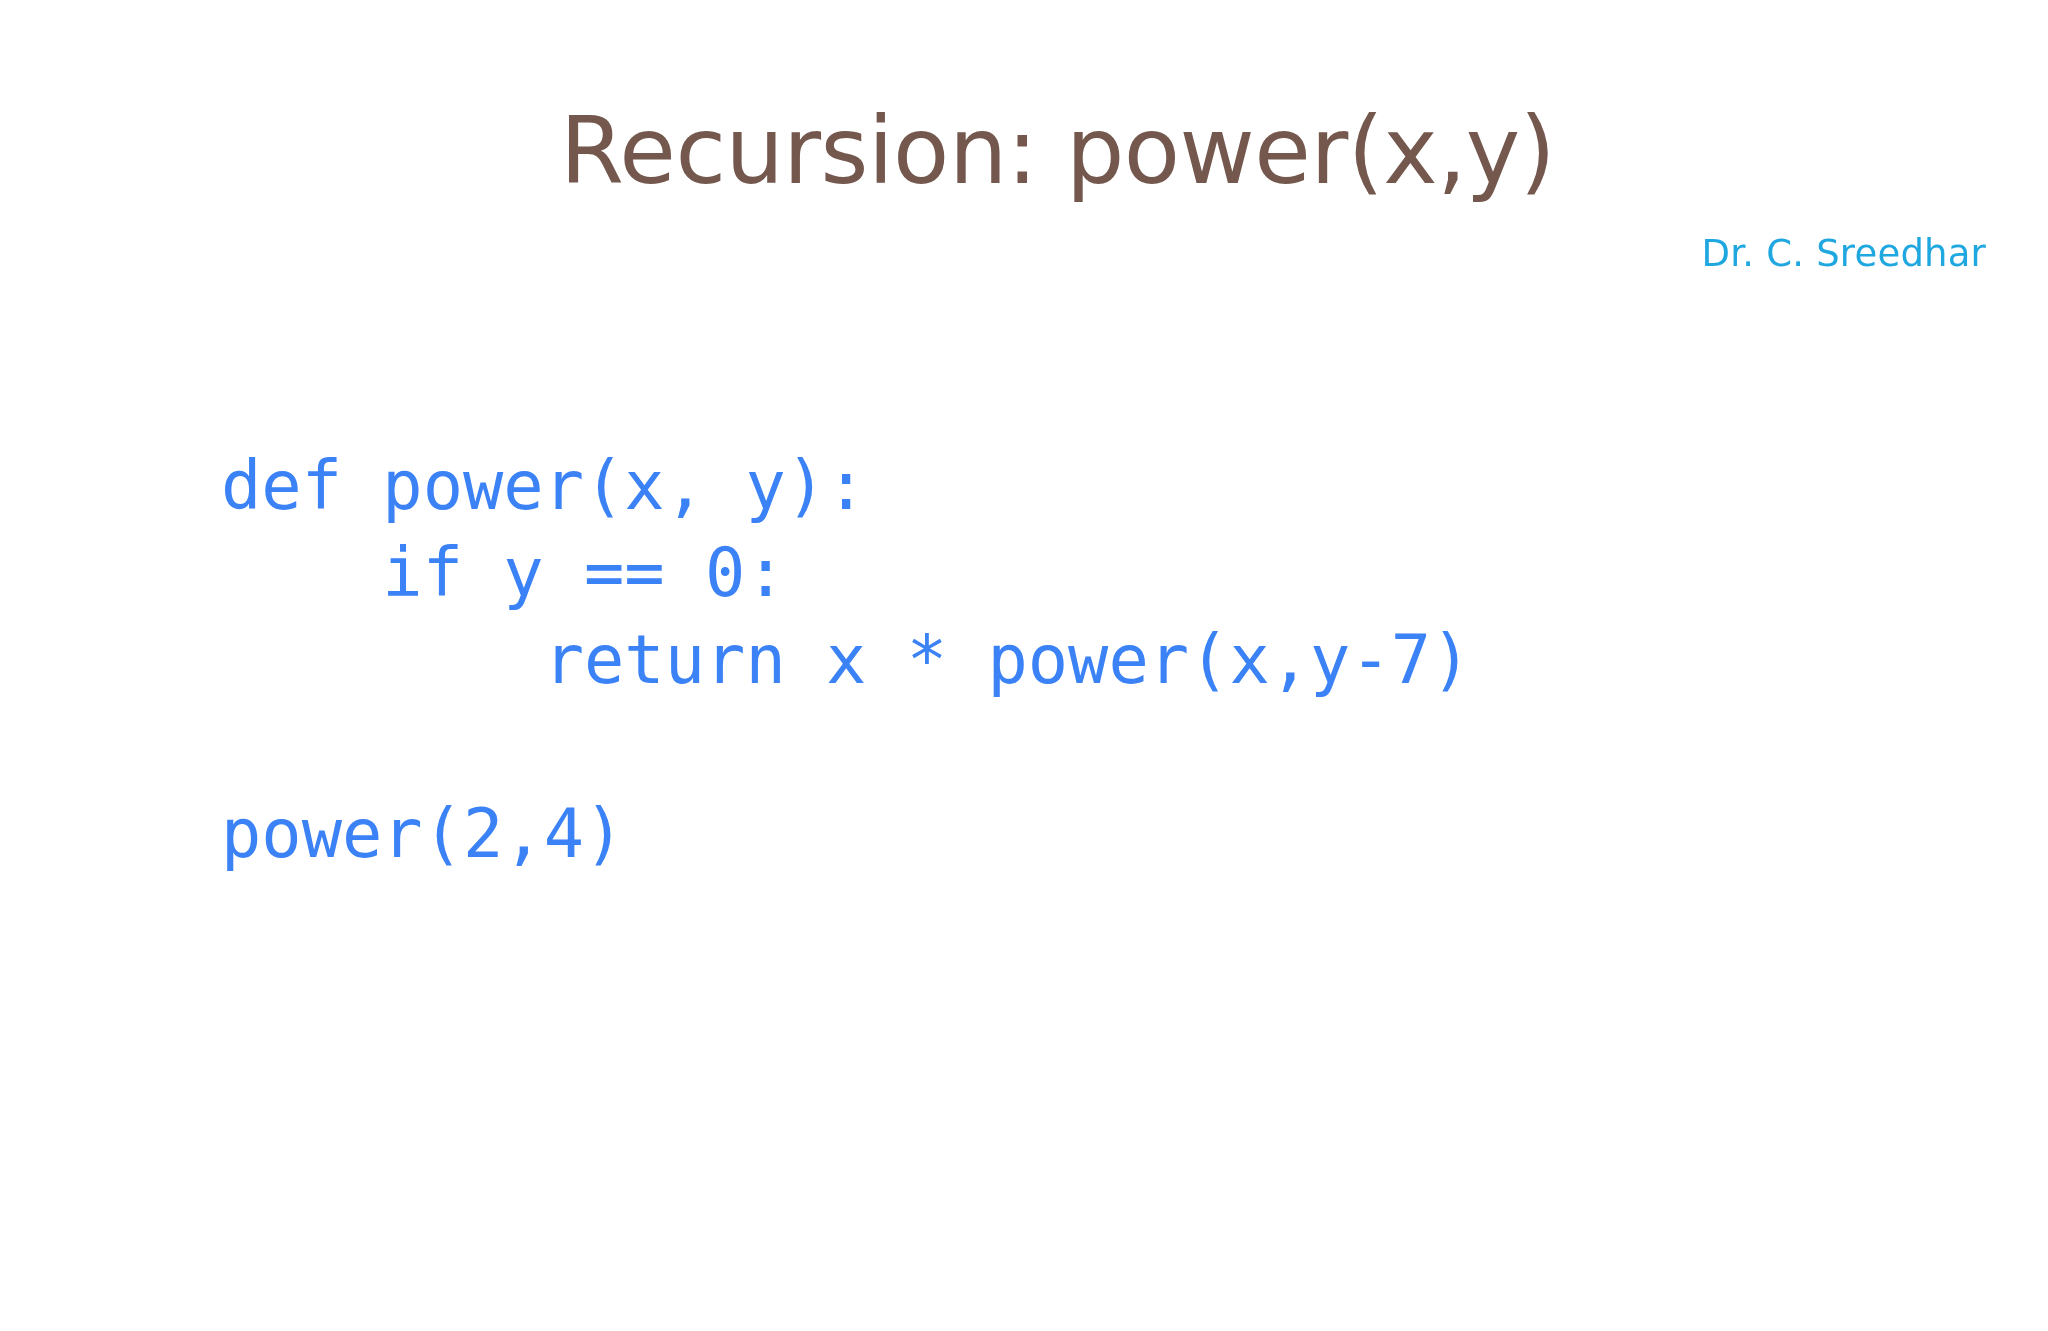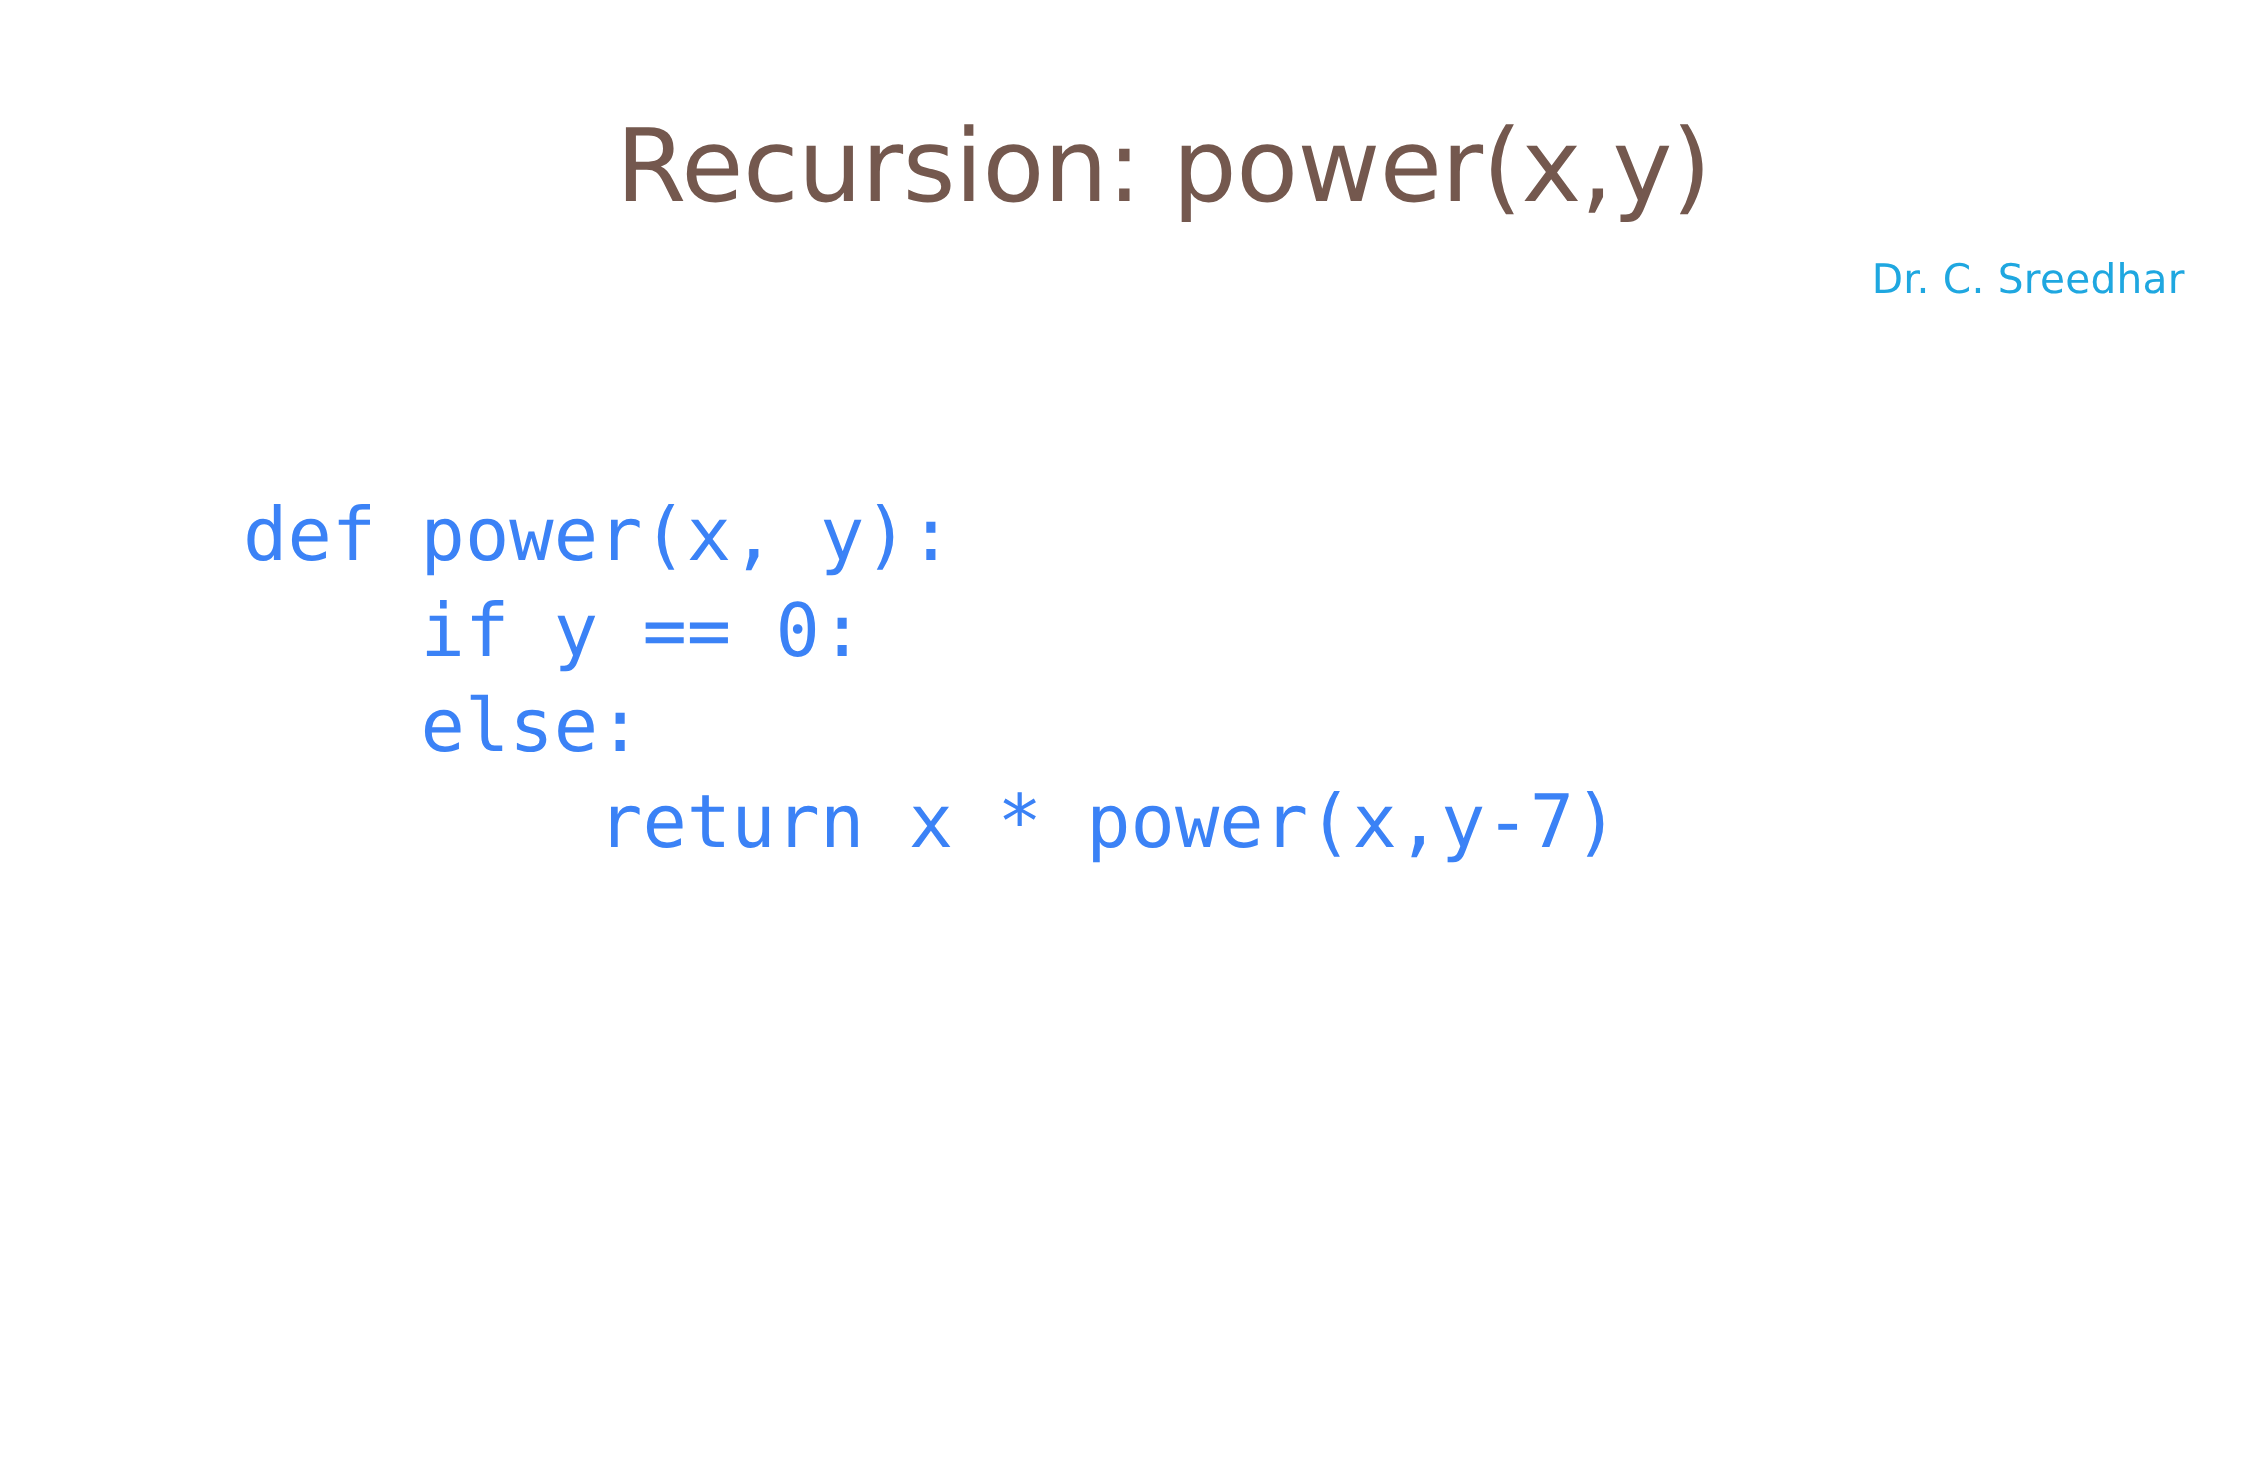--- a/index.html
+++ b/index.html
@@ -74,15 +74,15 @@
 </style>
 </head>
 <body>
 
 <div class="slide">
 
   <h1 class="slide-title">Recursion: power(x,y)</h1>
 
   <div class="slide-author">Dr. C. Sreedhar</div>
 
-  <pre class="code-block"><span class="code-line">def power(x, y):</span><span class="code-line">    if y == 0:</span><span class="code-line">    else:</span><span class="code-line">        return x * power(x,y-7)</span><span class="code-line blank"></span></pre>
+  <pre class="code-block"><span class="code-line">def power(x, y):</span><span class="code-line">    if y == 0:</span><span class="code-line">        return x * power(x,y-7)</span><span class="code-line blank"></span><span class="code-line">power(2,4)</span></pre>
 
 </div>
 
 </body></html>

